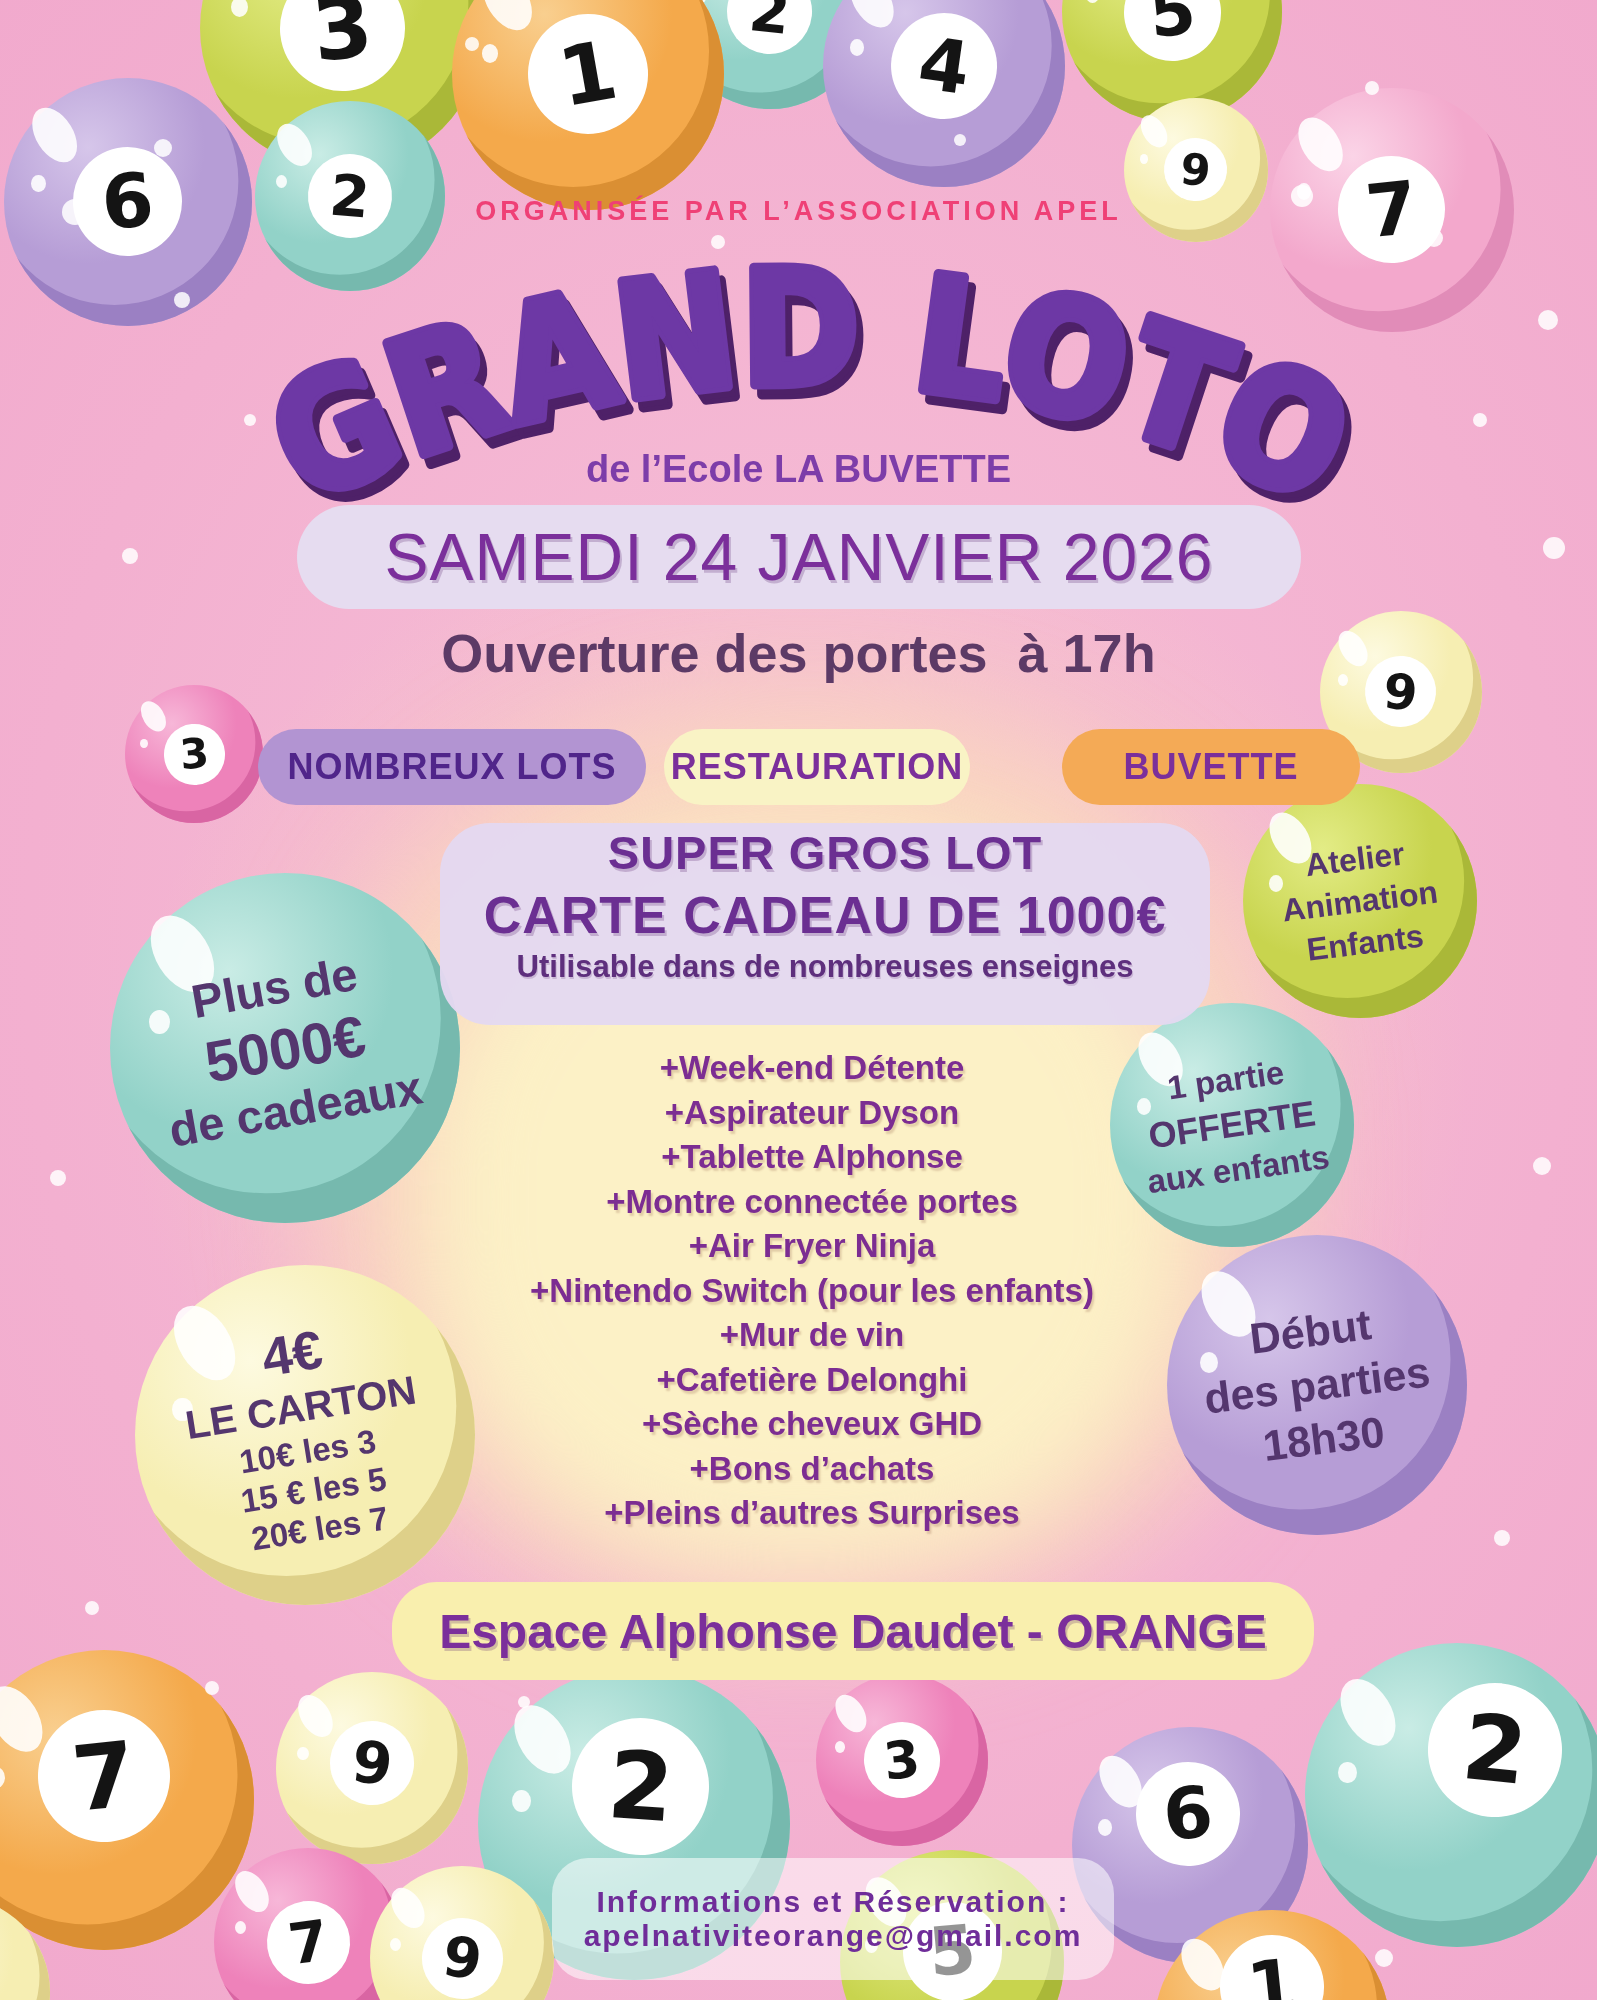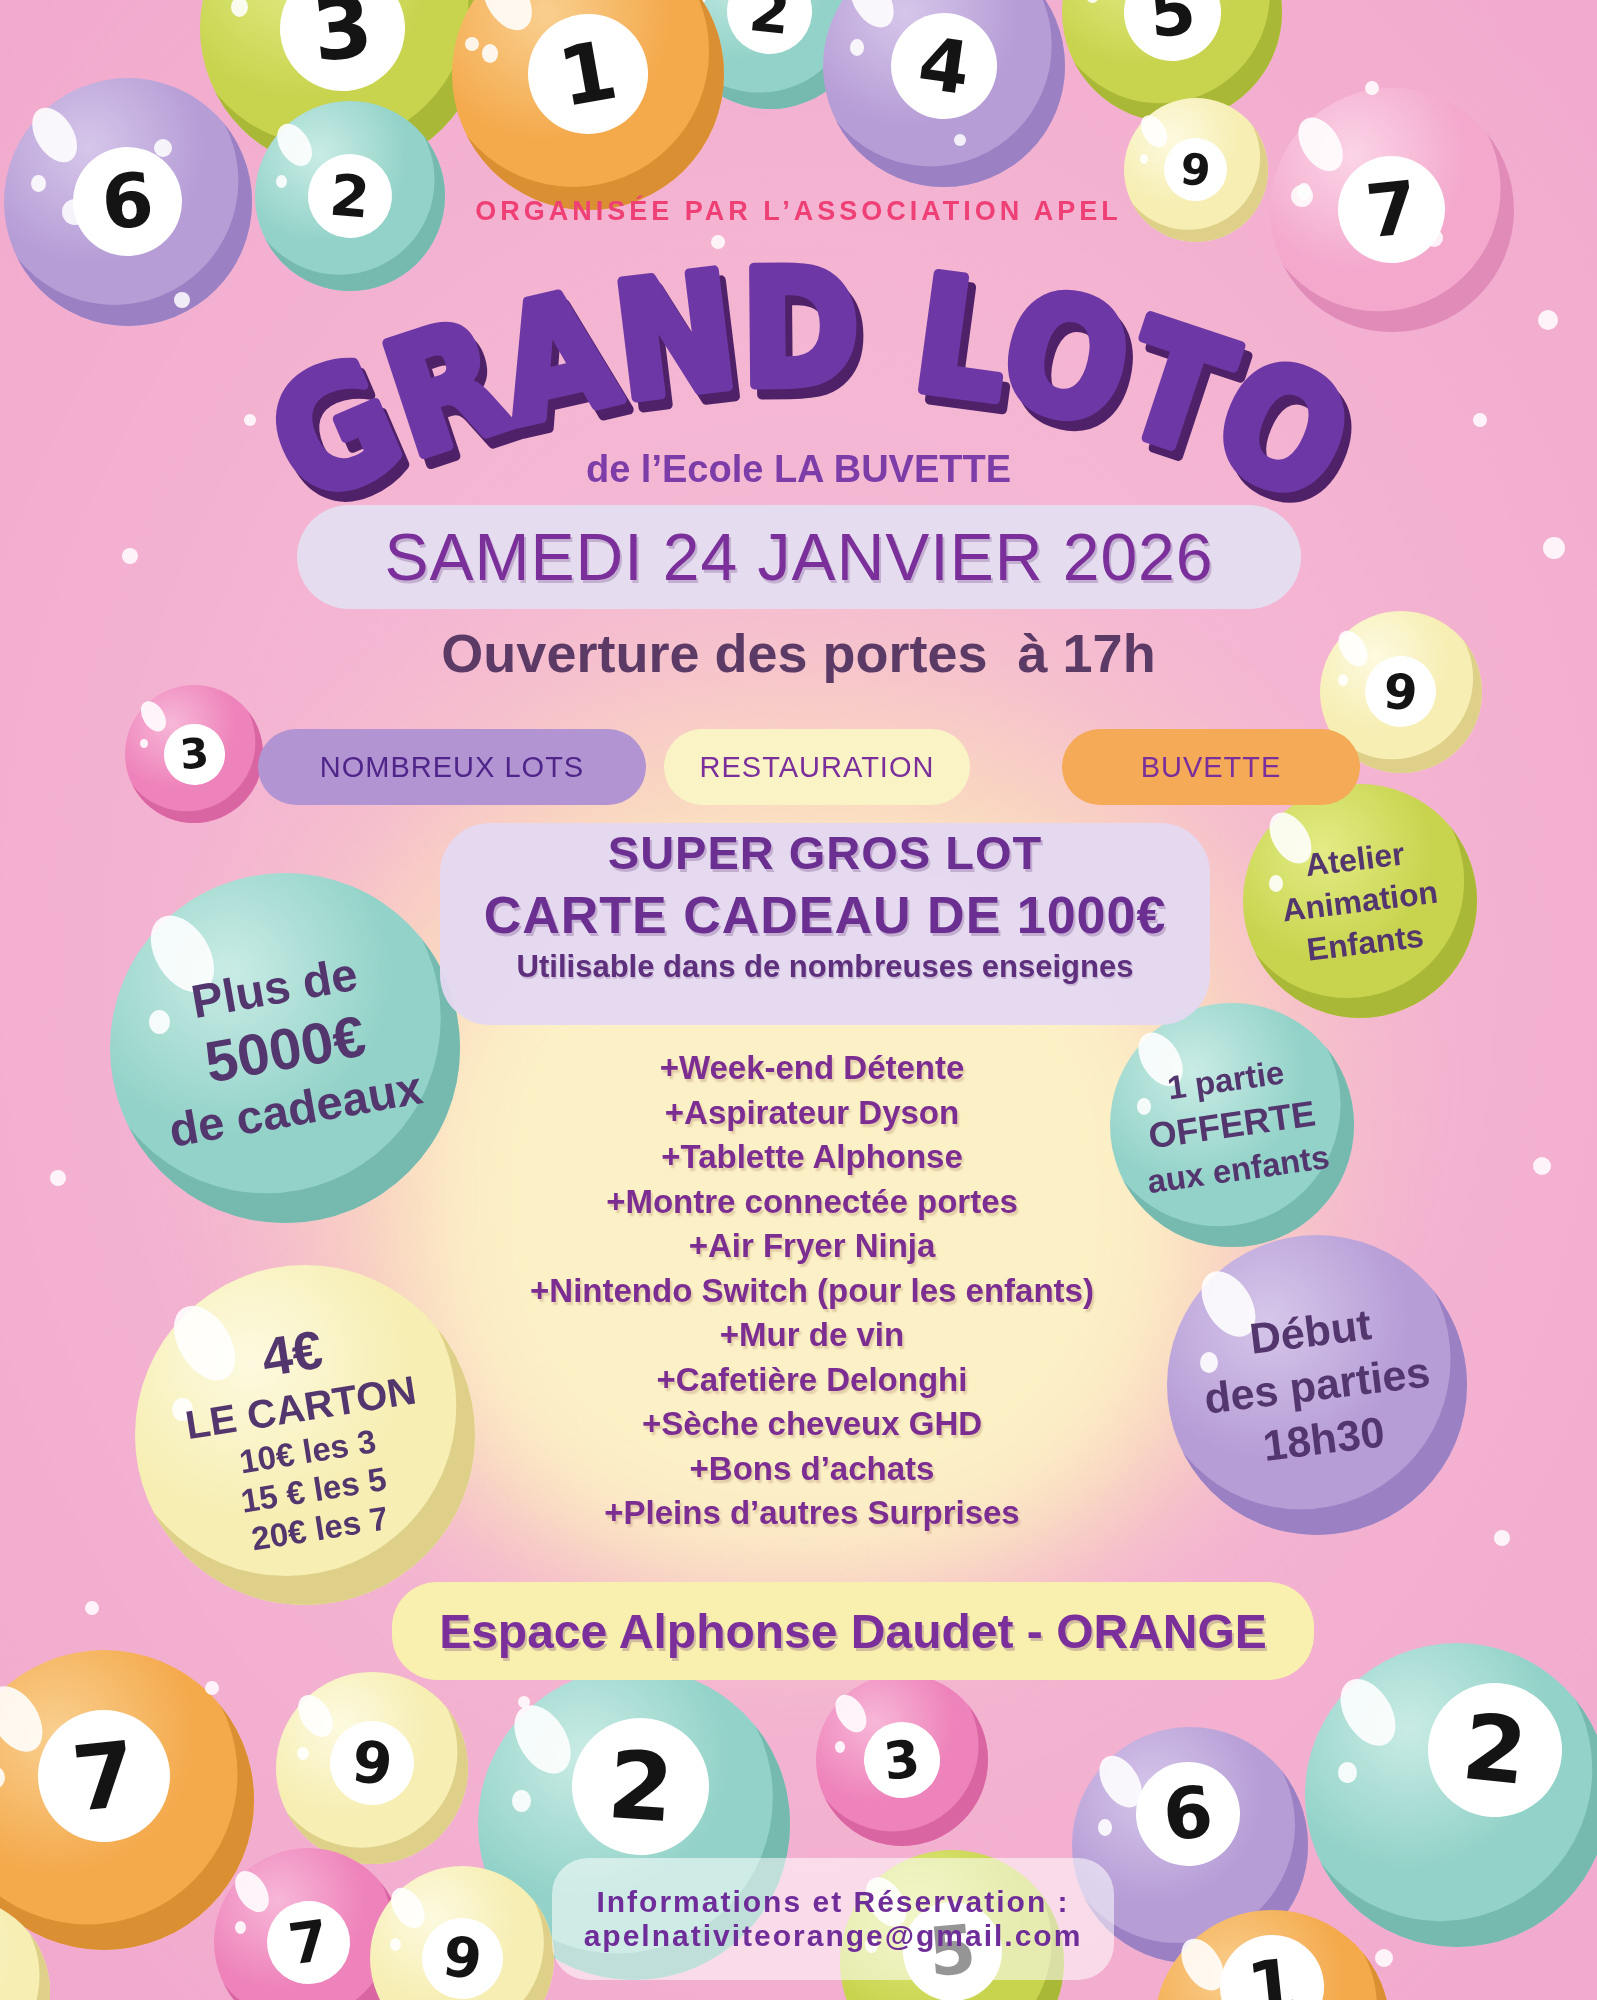--- a/index.html
+++ b/index.html
@@ -33,21 +33,21 @@
     color:#ef4076;z-index:4;}
   .title-arch{left:250px;top:225px;width:1120px;height:330px;z-index:4;}
   .arch-shadow{font-family:"DejaVu Sans",sans-serif;font-weight:bold;font-size:160px;fill:#4e2168;stroke:#4e2168;stroke-width:10;paint-order:stroke;stroke-linejoin:round;}
   .arch-main{font-family:"DejaVu Sans",sans-serif;font-weight:bold;font-size:160px;fill:#6d38a5;stroke:#6d38a5;stroke-width:10;paint-order:stroke;stroke-linejoin:round;}
   .subtitle{left:0;top:448px;width:100%;text-align:center;font-size:38px;font-weight:bold;color:#7d3da9;z-index:4;}
   .date-pill{left:297px;top:505px;width:1004px;height:104px;background:#e6dcf0;border-radius:52px;z-index:4;
     display:flex;align-items:center;justify-content:center;}
   .date-pill span{font-size:66px;font-weight:normal;color:#7b2f9b;letter-spacing:1px;text-shadow:2px 3px 0 rgba(90,40,110,.25);}
   .doors{left:0;top:622px;width:100%;text-align:center;font-size:54px;font-weight:bold;color:#5c3a66;z-index:4;white-space:pre;}
   .tag{position:absolute;top:729px;height:76px;border-radius:38px;display:flex;align-items:center;justify-content:center;z-index:4;}
-  .tag span{font-size:29px;font-weight:normal;letter-spacing:1px;}
+  .tag span{font-size:36px;font-weight:bold;letter-spacing:1px;}
   .super-box{left:440px;top:823px;width:770px;height:202px;background:rgba(228,216,240,.96);border-radius:50px;z-index:4;
     display:flex;flex-direction:column;align-items:center;padding-top:0;box-sizing:border-box;}
   .super-line1{font-size:47px;font-weight:bold;color:#6b2f92;line-height:60px;letter-spacing:1px;text-shadow:2px 3px 0 rgba(90,40,110,.25);}
   .super-line2{font-size:52px;font-weight:bold;color:#6b2f92;line-height:64px;letter-spacing:1px;text-shadow:2px 3px 0 rgba(90,40,110,.25);}
   .super-line3{font-size:31px;font-weight:bold;color:#5e2f7d;line-height:40px;text-shadow:1px 2px 0 rgba(90,40,110,.2);}
   .prizes{left:362px;top:1046px;width:900px;text-align:center;z-index:4;}
   .prizes div{font-size:33px;font-weight:bold;color:#7c2d92;line-height:44.5px;text-shadow:2px 3px 2px rgba(120,60,40,.2);}
   .venue-pill{left:392px;top:1582px;width:922px;height:98px;background:#f9efae;border-radius:45px;z-index:4;
     display:flex;align-items:center;justify-content:center;}
   .venue-pill span{font-size:48px;font-weight:bold;color:#7b2f9b;text-shadow:2px 3px 0 rgba(90,40,110,.25);}

